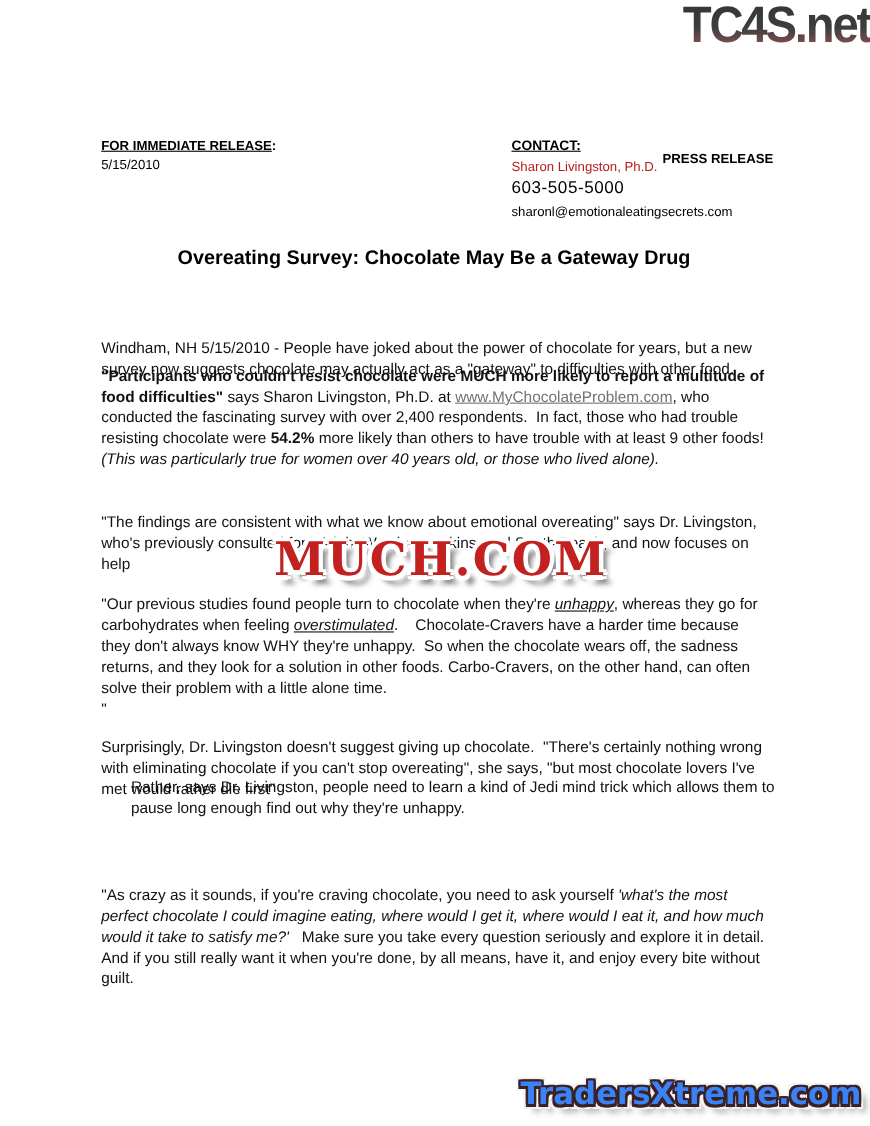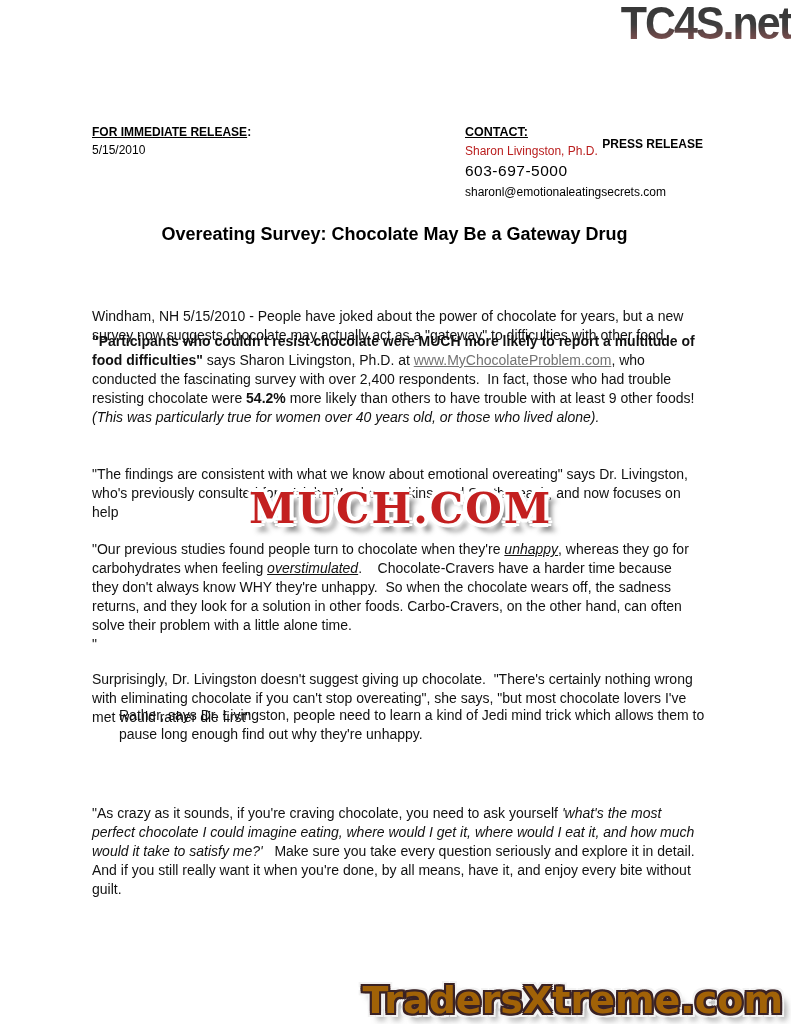--- a/index.html
+++ b/index.html
@@ -29,22 +29,22 @@
     font-weight: bold; font-size: 42px; letter-spacing: 2px; line-height: 1.1;
     color: #c32020;
     text-shadow:
       -3px -3px 0 #fff, 3px -3px 0 #fff, -3px 3px 0 #fff, 3px 3px 0 #fff,
       -4px 0 0 #fff, 4px 0 0 #fff, 0 -4px 0 #fff, 0 4px 0 #fff,
       7px 8px 5px rgba(110,110,110,0.85);
   }
   .wm-traders {
     position: absolute; right: 8px; top: 980px;
     font-family: "DejaVu Sans", sans-serif;
-    font-weight: bold; font-size: 38px; letter-spacing: 0px; line-height: 1.1;
-    color: #a16207;
+    font-weight: bold; font-size: 28px; letter-spacing: 0px; line-height: 1.1;
+    color: #3b82f6;
     text-shadow:
       -2px -2px 0 #3a2224, 2px -2px 0 #3a2224, -2px 2px 0 #3a2224, 2px 2px 0 #3a2224,
       -2px 0 0 #3a2224, 2px 0 0 #3a2224, 0 -2px 0 #3a2224, 0 2px 0 #3a2224,
       -4px -4px 0 #f3f3f3, 4px -4px 0 #f3f3f3, -4px 4px 0 #f3f3f3, 4px 4px 0 #f3f3f3,
       6px 7px 6px rgba(90,90,90,0.6);
   }
 
   
   .press-release {
     position: absolute; left: 98px; top: 93px; width: 605px;
@@ -92,21 +92,21 @@
   <div class="press-release">PRESS RELEASE</div>
 
   <div class="release-block">
     <div><span class="release-label">FOR IMMEDIATE RELEASE</span><span class="release-colon">:</span></div>
     <div class="release-date">5/15/2010</div>
   </div>
 
   <div class="contact-block">
     <div class="contact-label">CONTACT:</div>
     <div class="contact-name">Sharon Livingston, Ph.D.</div>
-    <div class="contact-phone">603-697-5000</div>
+    <div class="contact-phone">603-505-5000</div>
     <div class="contact-email">sharonl@emotionaleatingsecrets.com</div>
   </div>
 
   <div class="doc-title">Overeating Survey: Chocolate May Be a Gateway Drug</div>
 
   <div class="para p1">Windham, NH 5/15/2010 - People have joked about the power of chocolate for years, but a new survey now suggests chocolate may actually act as a "gateway" to difficulties with other food.</div>
 
   <div class="para p2"><span class="b">"Participants who couldn't resist chocolate were MUCH more likely to report a multitude of food difficulties"</span><span> says Sharon Livingston, Ph.D. at </span><a class="doc-link">www.MyChocolateProblem.com</a><span>, who conducted the fascinating survey with over 2,400 respondents.  In fact, those who had trouble resisting chocolate were </span><span class="b">54.2%</span><span> more likely than others to have trouble with at least 9 other foods!   </span><span class="i">(This was particularly true for women over 40 years old, or those who lived alone).</span></div>
 
   <div class="para p3">"The findings are consistent with what we know about emotional overeating" says Dr. Livingston, who's previously consulted for Weight Watchers, Atkins, and South Beach, and now focuses on help</div>

